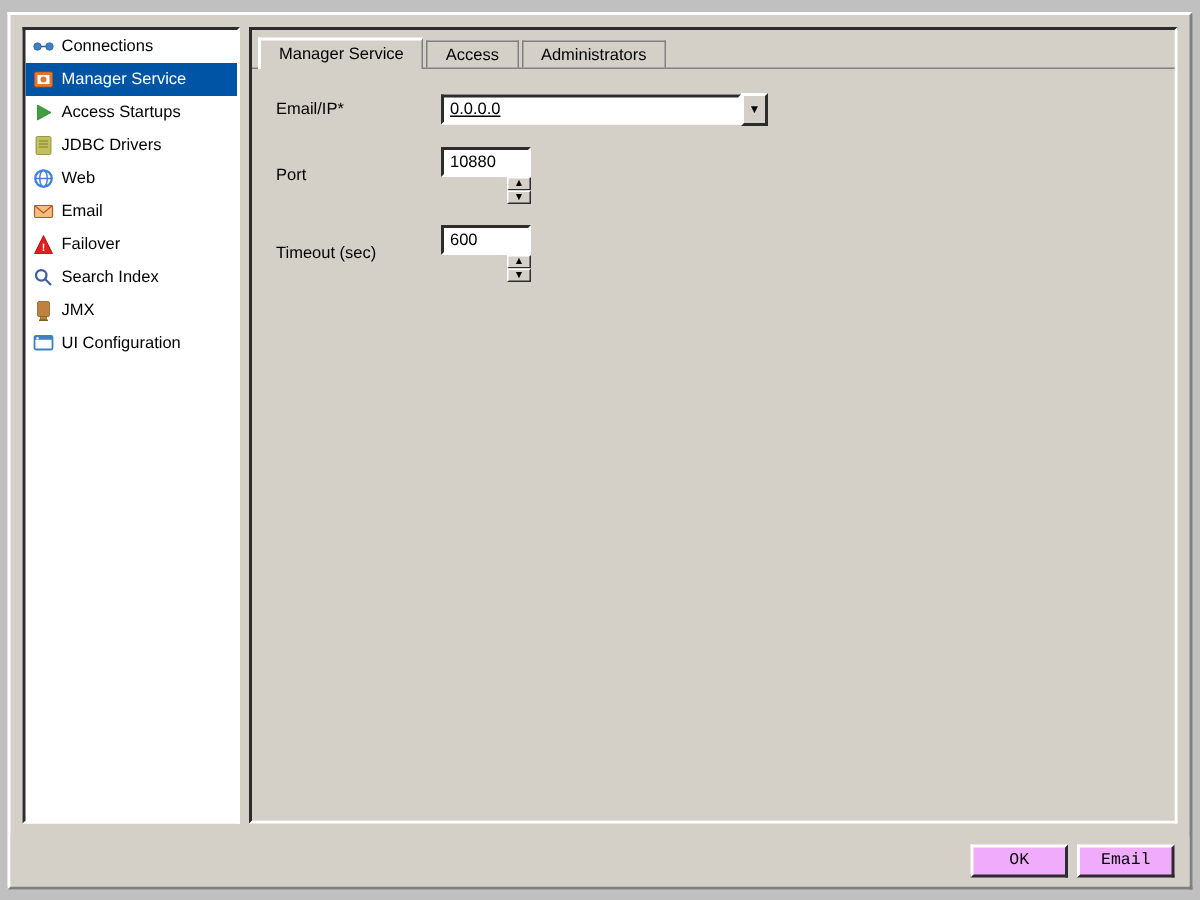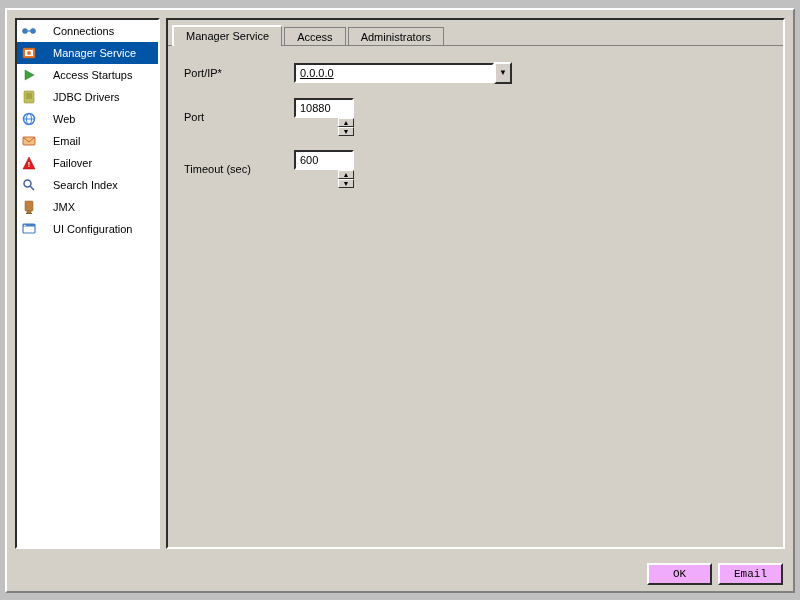--- a/index.html
+++ b/index.html
@@ -69,21 +69,21 @@
       border-left-color: #808080;
       border-bottom-color: #ffffff;
       border-right-color: #ffffff;
       overflow-y: auto;
     }
     .sidebar-item {
       display: flex;
       align-items: center;
       padding: 3px 4px;
       cursor: pointer;
-      gap: 16px;
+      gap: 4px;
       white-space: nowrap;
     }
     .sidebar-item.selected {
       background: #0054a6;
       color: white;
     }
     .sidebar-icon {
       width: 16px;
       height: 16px;
       display: inline-flex;
@@ -334,21 +334,21 @@
       </div>
 
     <div class="main-panel">
       <div class="tabs" id="tabs-bar">
           <div class="tab active">Manager Service</div>
           <div class="tab">Access</div>
           <div class="tab">Administrators</div>
         </div>
       <div class="tab-content">
         <div class="form-row">
-          <span class="form-label">Port/IP*</span>
+          <span class="form-label">Email/IP*</span>
           <div class="form-control-wrapper">
             <input type="text" class="text-input host-input" id="host-input" value="0.0.0.0" style="">
             <div class="dropdown-btn">▼</div>
           </div>
         </div>
         <div class="form-row">
           <span class="form-label">Port</span>
           <div class="spin-wrapper">
             <input type="text" class="text-input spin-input" id="port-input" value="10880" style="">
             <div class="spin-buttons">

